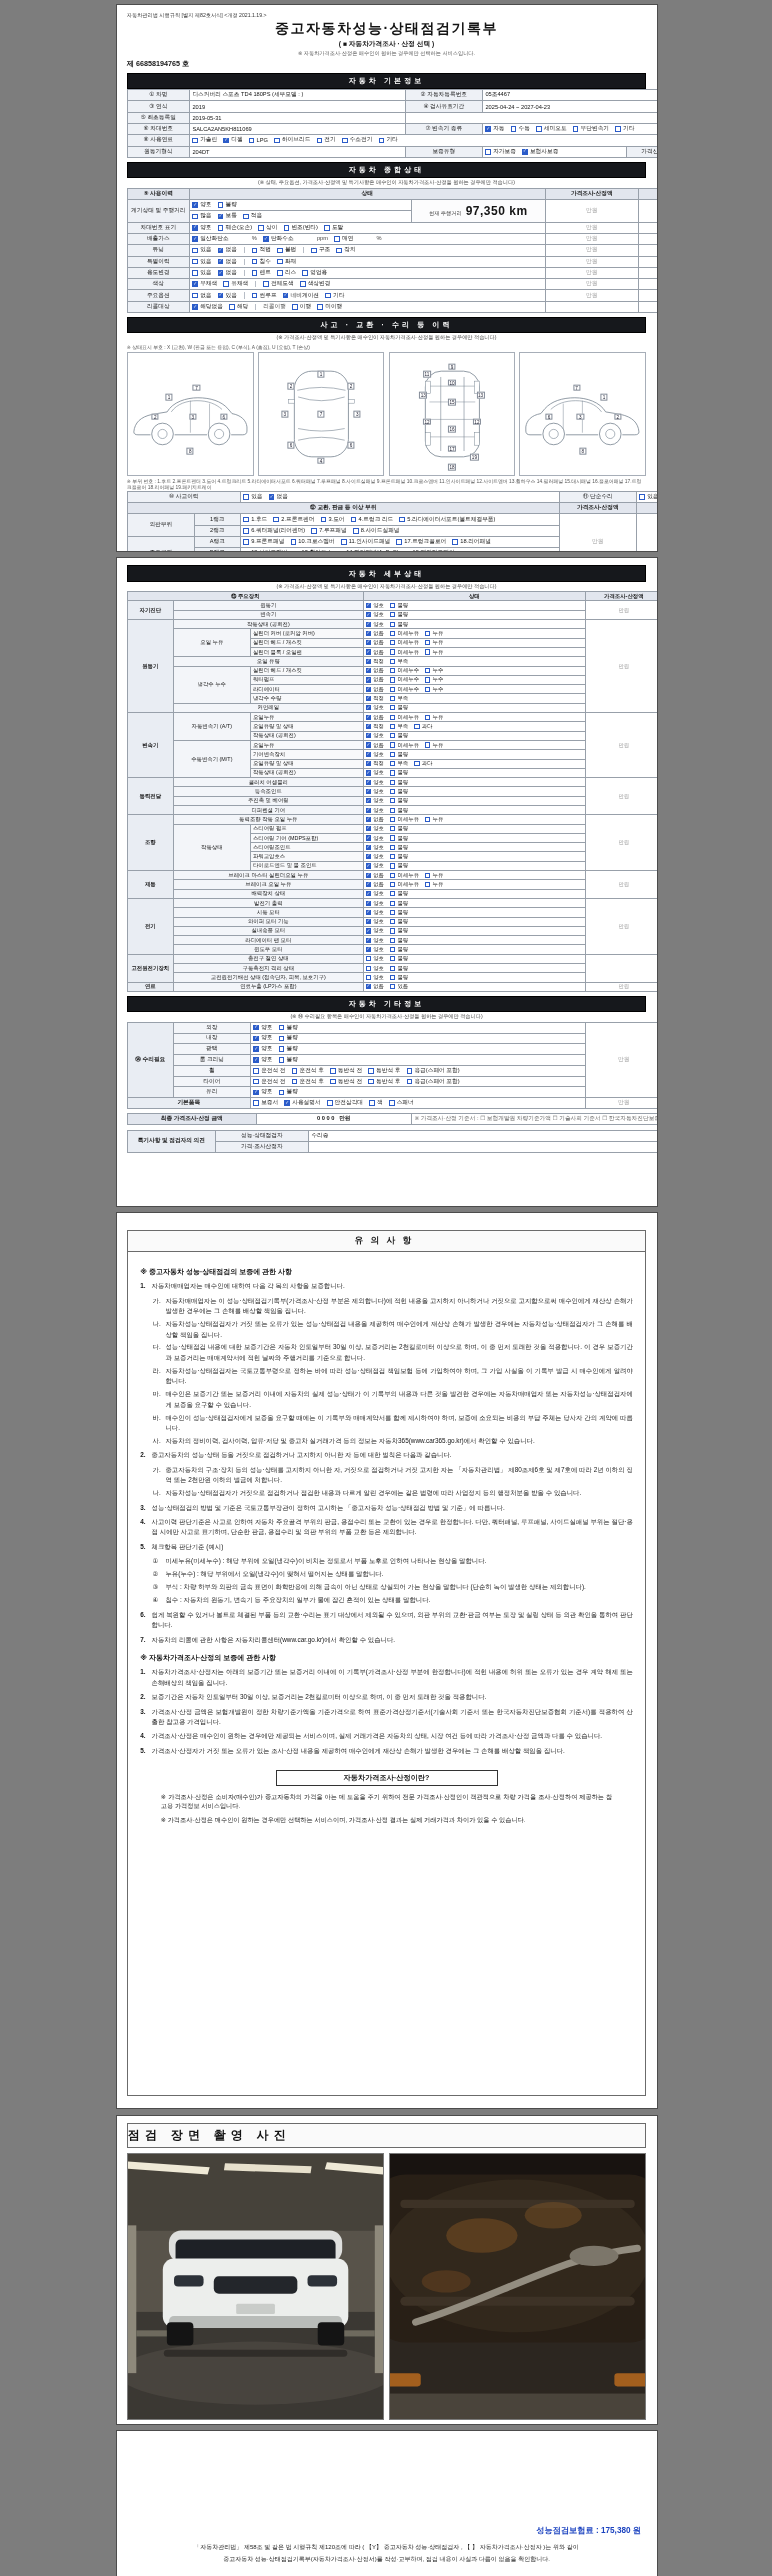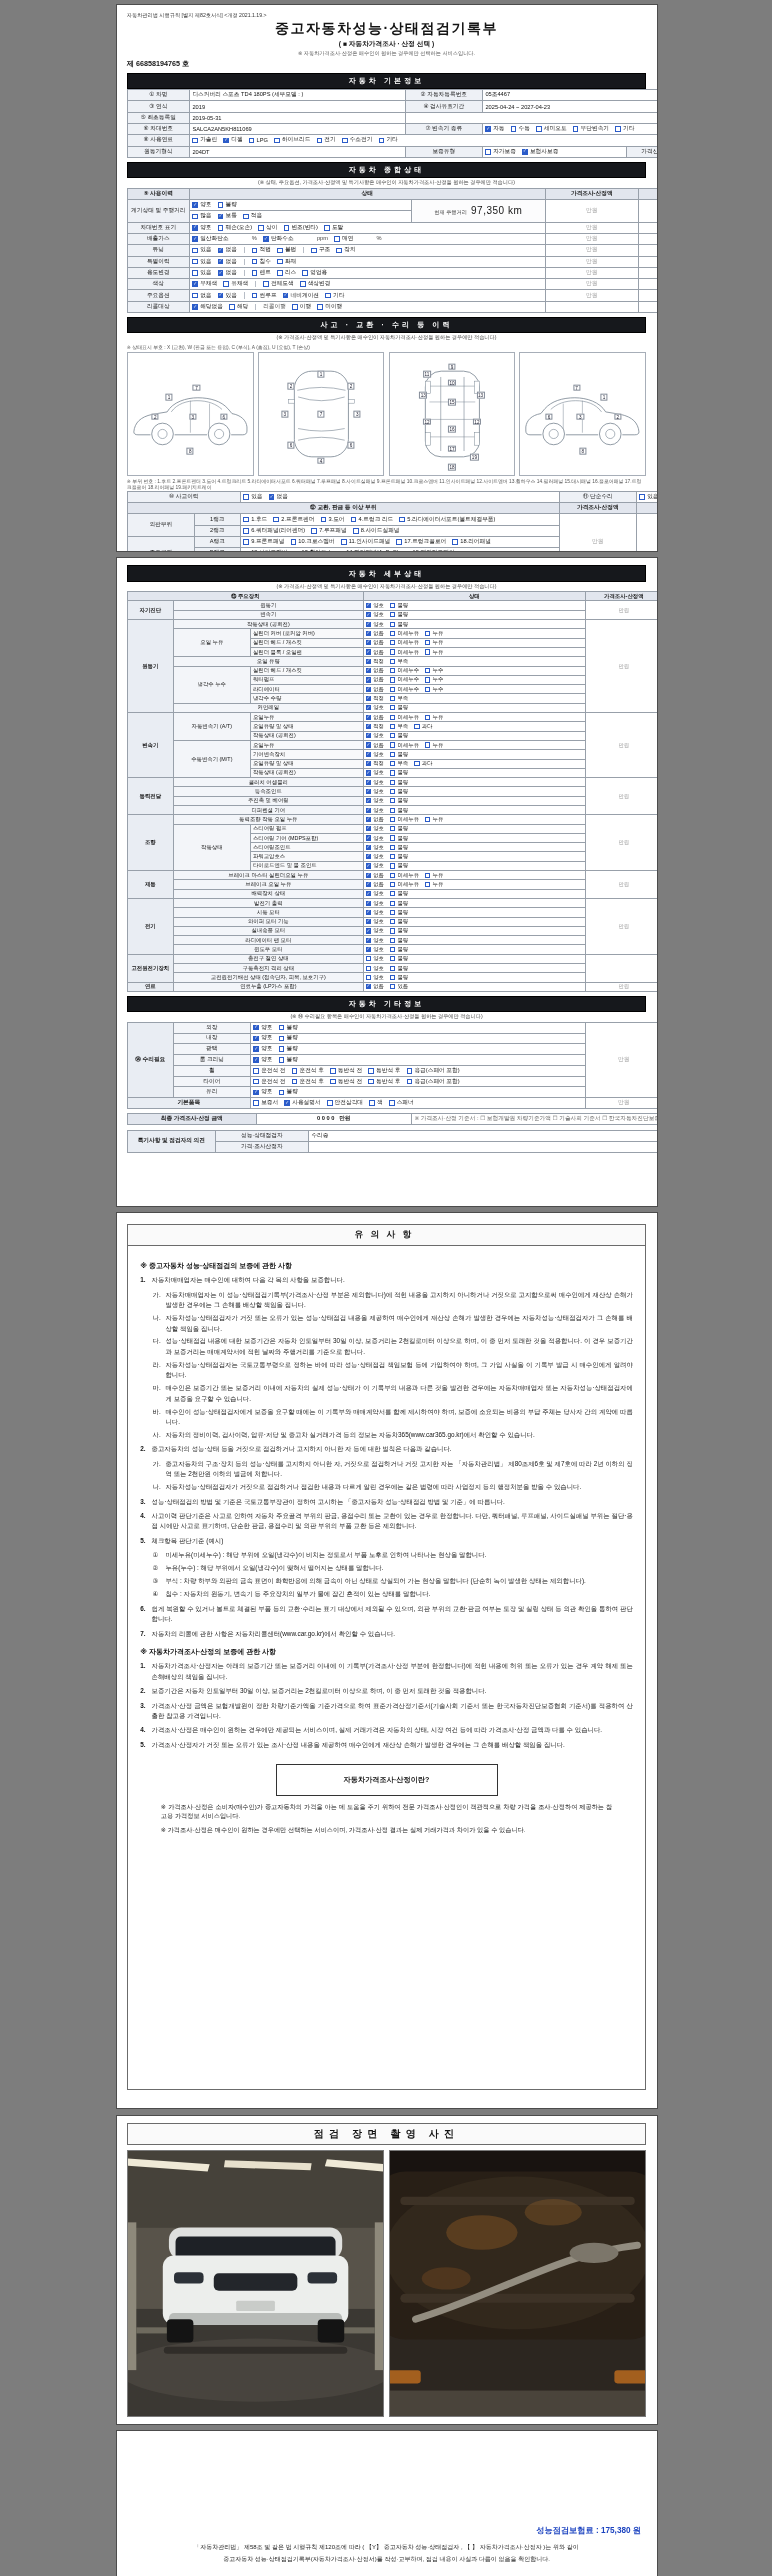--- a/index.html
+++ b/index.html
@@ -47,46 +47,46 @@
   .cb .bx{width:5.7px;height:5.7px;border:0.8px solid #2b5cc9;background:#fff;display:inline-flex;
           align-items:center;justify-content:center;font-size:4.6px;color:#fff;line-height:1;flex:0 0 auto}
   .cb.on .bx{background:#2b5cc9}
   .t-detail .cb .bx{width:5.2px;height:5.2px}
   .osep{width:0.5px;height:6.2px;background:#b7bdc6;margin:0 1px}
   .otx{color:#444}
 
   
   td.kmcell{text-align:center;background:#fcfcfd}
   .kmlabel{font-size:5.2px;color:#333;margin-right:4.1px}
-  .kmvalue{font-size:10px;font-weight:normal;letter-spacing:0.5px}
+  .kmvalue{font-size:12px;font-weight:bold;letter-spacing:0.5px}
 
   
   .diagrams{display:flex;gap:4.1px;margin:2.6px 0 1.5px}
   .dpanel{flex:1;height:124px;border:0.5px solid #a7aeb8;position:relative;background:#fff}
   .dpanel svg{width:100%;height:100%;display:block}
   .dnum{position:absolute;transform:translate(-50%,-50%);min-width:7.2px;height:6.7px;border:0.5px solid #848c98;
         background:#fff;font-size:4.6px;line-height:6.2px;text-align:center;padding:0 0.5px;color:#223}
   .dlegend{font-size:4.9px;color:#555;margin:1px 0;text-align:left}
 
   
-  .noticewrap{border:0.5px solid #6b6b6b;margin-top:3px;min-height:866px}
+  .noticewrap{border:0.5px solid #6b6b6b;margin-top:9px;min-height:866px}
   .ntitle{text-align:center;font-size:8.8px;font-weight:bold;letter-spacing:7.2px;
           border-bottom:0.5px solid #6b6b6b;padding:4.1px 0;background:#fafafa}
   .ntbody{padding:7.2px 12.4px 9.3px}
   .nt-h{font-weight:bold;font-size:7px;margin:8.2px 0 3.1px}
   .nt-n{display:flex;gap:2.6px;font-size:6.4px;line-height:1.62;margin:4.1px 0;text-align:justify}
   .nt-n .no{flex:0 0 8.8px;font-weight:bold}
   .nt-s{display:flex;gap:2.6px;font-size:6.4px;line-height:1.62;margin:2.6px 0 2.6px 12.4px;text-align:justify}
   .nt-s .no{flex:0 0 10.3px}
-  .qbox{width:222px;margin:13.4px auto 6.2px;border:0.8px solid #333;padding:10px 0;text-align:center;
+  .qbox{width:222px;margin:13.4px auto 6.2px;border:0.8px solid #333;padding:2px 0;text-align:center;
         font-weight:bold;font-size:7.2px}
   .qline{font-size:6.2px;line-height:1.55;margin:3.6px 20.6px;text-align:justify}
 
   
-  .pagetitle{border:0.5px solid #6b6b6b;text-align:center;font-weight:bold;font-size:10px;
+  .pagetitle{border:0.5px solid #6b6b6b;text-align:left;font-weight:bold;font-size:12px;
              letter-spacing:5.2px;padding:3.1px 0;background:#fafafa}
   .photoswrap{display:flex;gap:5.2px;margin-top:5.2px}
   .photo{flex:1;height:267px;border:0.5px solid #7a7a7a;overflow:hidden;background:#222}
   .photo svg{width:100%;height:100%;display:block}
   .insurance{color:#1d44c0;font-weight:bold;font-size:8.2px;text-align:right;margin-top:87px;padding-right:5.2px}
   .signlines{margin-top:6.2px;text-align:center;font-size:6px;line-height:1.9;color:#222}
 </style>
 </head>
 <body>
 

